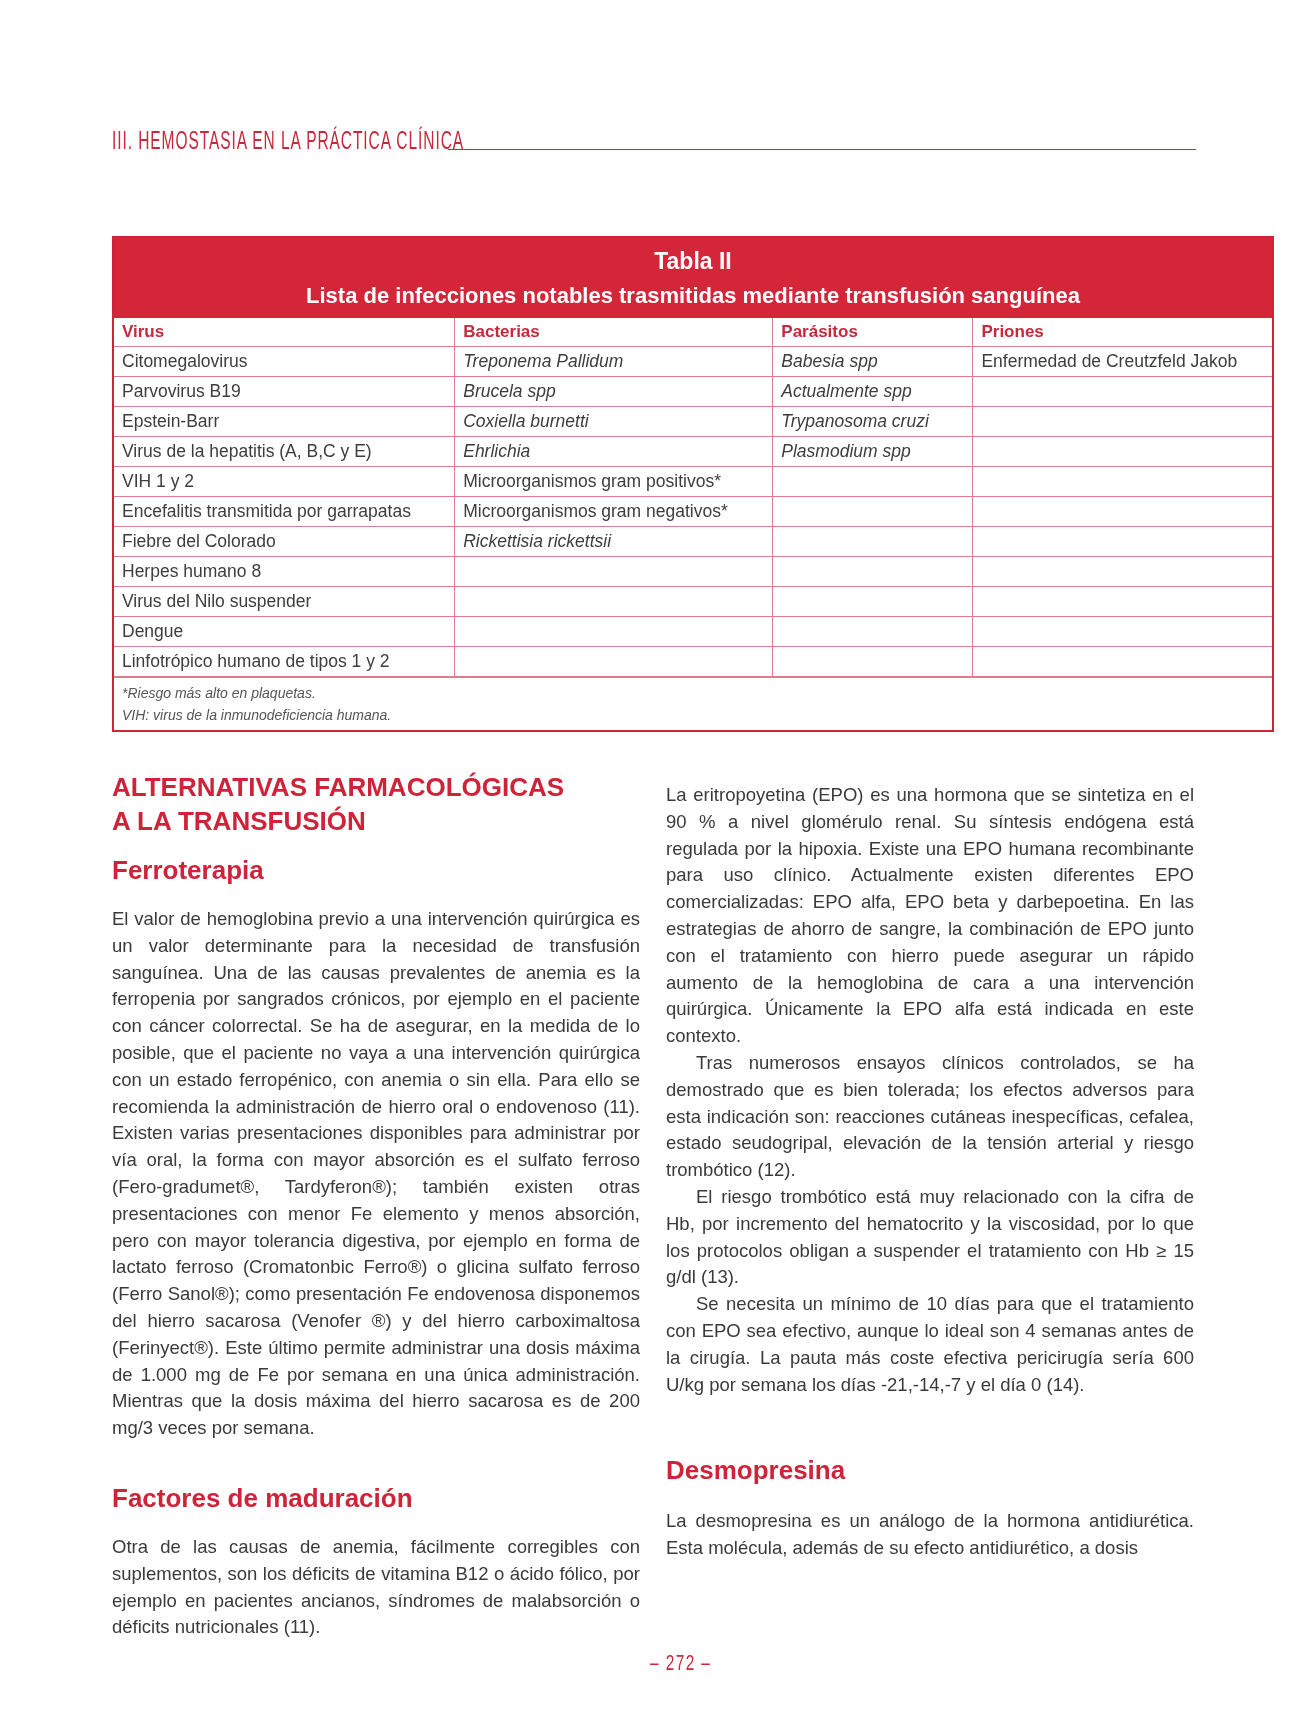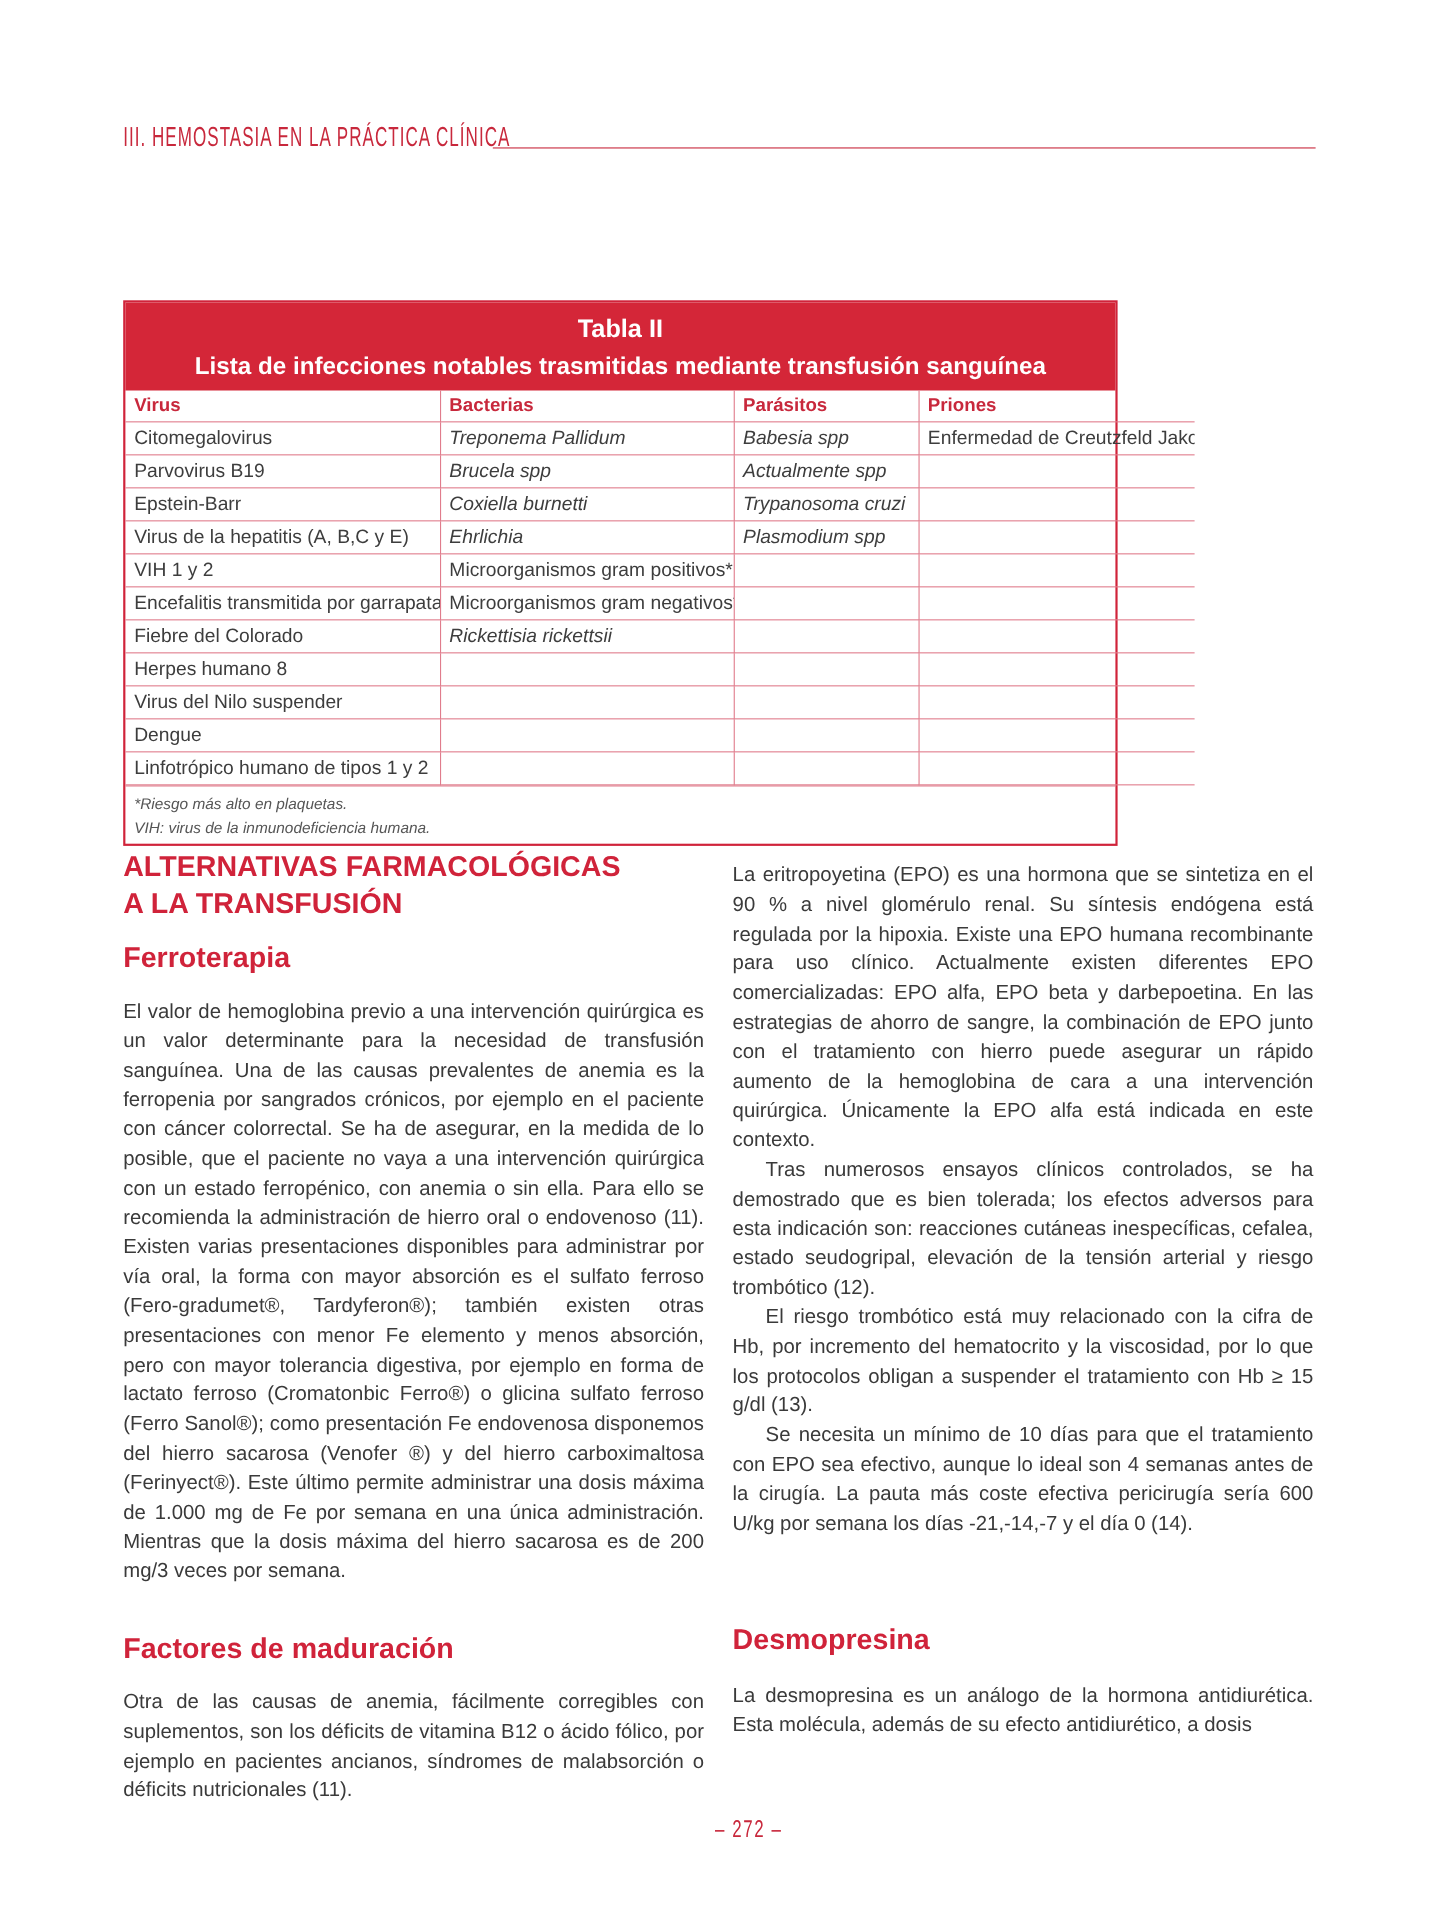--- a/index.html
+++ b/index.html
@@ -1,21 +1,21 @@
 <!DOCTYPE html>
 <html><head>
 <meta charset="utf-8">
 <style>
   html, body { margin: 0; padding: 0; background: #ffffff; }
   body { width: 1300px; height: 1734px; position: relative; overflow: hidden; font-family: "Liberation Sans", sans-serif; color: #3a3a3a; }
-  .running-head { position: absolute; left: 112px; top: 113px; width: 1084px; display: flex; align-items: flex-end; }
+  .running-head { position: absolute; left: 112px; top: 128px; width: 1084px; display: flex; align-items: flex-end; }
   .running-head .title { font-family: "Liberation Sans", sans-serif; font-size: 25px; letter-spacing: 1.5px; color: #c8283c; transform: scaleX(0.62); transform-origin: left bottom; white-space: nowrap; line-height: 1; }
   .running-head .rule { position: absolute; left: 336px; right: 0; bottom: 3px; border-bottom: 1.5px solid #c8283c; }
 
-  .tbl-wrap { position: absolute; left: 112px; top: 236px; width: 904px; border: 2px solid #d0233a; box-sizing: border-box; margin-top: 37px; }
+  .tbl-wrap { position: absolute; left: 112px; top: 236px; width: 1162px; border: 2px solid #d0233a; box-sizing: border-box; }
   .tbl-head { background: #d42638; color: #fff; text-align: center; font-weight: bold; padding: 6px 0 4px; }
   .tbl-head .t1 { font-size: 23px; line-height: 34px; }
   .tbl-head .t2 { font-size: 22px; line-height: 36px; }
   table { border-collapse: collapse; width: 100%; table-layout: fixed; }
   th, td { border: 1px solid #e07c8c; font-size: 17.5px; height: 29px; padding: 0 8px; text-align: left; color: #3d3d3d; white-space: nowrap; overflow: hidden; }
   th { color: #c8283c; text-align: left; font-weight: bold; font-size: 17px; height: 28px; }
   td.it { font-style: italic; }
   tr > *:first-child { border-left: none; }
   tr > *:last-child { border-right: none; }
   thead tr th { border-top: none; }
@@ -143,19 +143,19 @@
   <p class="body" style="margin-top:20px">El valor de hemoglobina previo a una intervención quirúrgica es un valor determinante para la necesidad de transfusión sanguínea. Una de las causas prevalentes de anemia es la ferropenia por sangrados crónicos, por ejemplo en el paciente con cáncer colorrectal. Se ha de asegurar, en la medida de lo posible, que el paciente no vaya a una intervención quirúrgica con un estado ferropénico, con anemia o sin ella. Para ello se recomienda la administración de hierro oral o endovenoso (11).  Existen varias presentaciones disponibles para administrar por vía oral, la forma con mayor absorción es el sulfato ferroso (Fero-gradumet®, Tardyferon®); también existen otras presentaciones con menor Fe elemento y menos absorción, pero con mayor tolerancia digestiva, por ejemplo en forma de lactato ferroso (Cromatonbic Ferro®) o glicina sulfato ferroso (Ferro Sanol®); como presentación Fe endovenosa disponemos del hierro sacarosa (Venofer ®) y del hierro carboximaltosa (Ferinyect®). Este último permite administrar una dosis máxima de 1.000 mg de Fe por semana en una única administración. Mientras que la dosis máxima del hierro sacarosa es de 200 mg/3 veces por semana.</p>
   <h2 class="sub" style="margin-top:40px">Factores de maduración</h2>
   <p class="body" style="margin-top:20px">Otra de las causas de anemia, fácilmente corregibles con suplementos, son los déficits de vitamina B12 o ácido fólico, por ejemplo en pacientes ancianos, síndromes de malabsorción o déficits nutricionales (11).</p>
 </div>
 
 <div class="col col-right">
   <p class="body" style="margin-top:24px">La eritropoyetina (EPO) es una hormona que se sintetiza en el 90 % a nivel glomérulo renal. Su síntesis endógena está regulada por la hipoxia. Existe una EPO humana recombinante para uso clínico. Actualmente existen diferentes EPO comercializadas: EPO alfa, EPO beta y darbepoetina. En las estrategias de ahorro de sangre, la combinación de EPO junto con el tratamiento con hierro puede asegurar un rápido aumento de la hemoglobina de cara a una intervención quirúrgica. Únicamente la EPO alfa está indicada en este contexto.</p>
   <p class="body indent">Tras numerosos ensayos clínicos controlados, se ha demostrado que es bien tolerada; los efectos adversos para esta indicación son: reacciones cutáneas inespecíficas, cefalea, estado seudogripal, elevación de la tensión arterial y riesgo trombótico (12).</p>
   <p class="body indent">El riesgo trombótico está muy relacionado con la cifra de Hb, por incremento del hematocrito y la viscosidad, por lo que los protocolos obligan a suspender el tratamiento con Hb ≥ 15 g/dl (13).</p>
   <p class="body indent">Se necesita un mínimo de 10 días para que el tratamiento con EPO sea efectivo, aunque lo ideal son 4 semanas antes de la cirugía. La pauta más coste efectiva pericirugía sería 600 U/kg por semana los días -21,-14,-7 y el día 0 (14).</p>
-  <h2 class="sub" style="margin-top:76px">Desmopresina</h2>
+  <h2 class="sub" style="margin-top:56px">Desmopresina</h2>
   <p class="body" style="margin-top:22px">La desmopresina es un análogo de la hormona antidiurética. Esta molécula, además de su efecto antidiurético, a dosis</p>
 </div>
 
 <div class="folio">
   <span>– 272 –</span>
 </div>
 
 </body></html>

